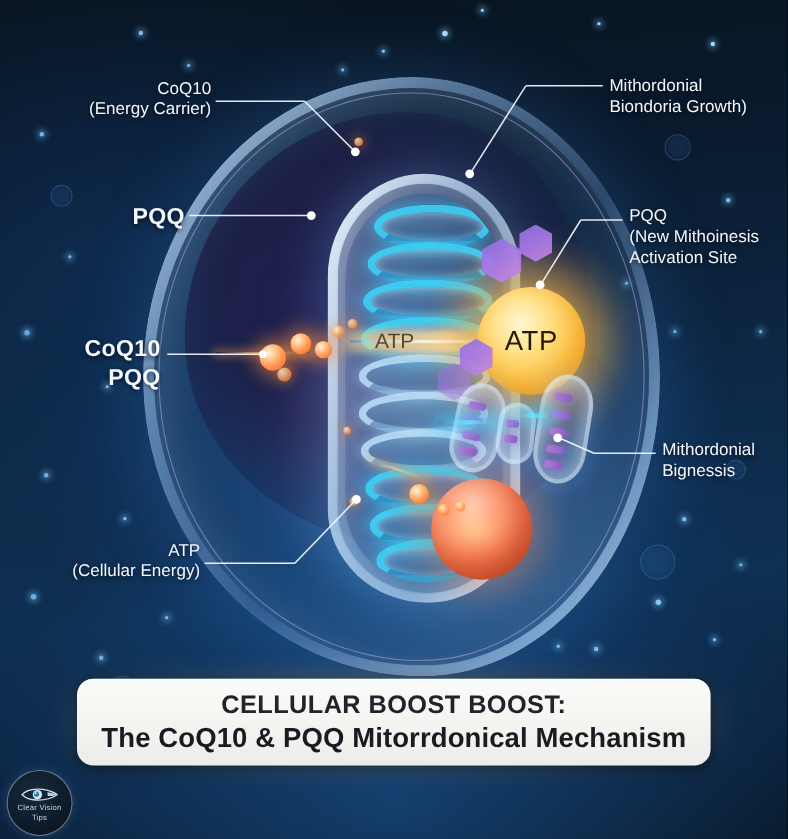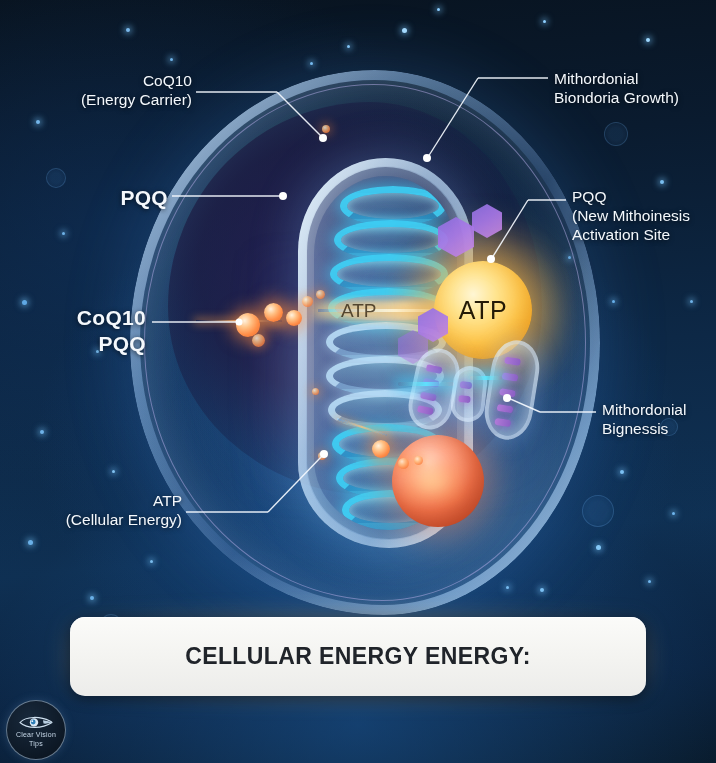--- a/index.html
+++ b/index.html
@@ -416,21 +416,22 @@
 
   <div class="label reg r" style="left:572px; top:188px; width:144px;">PQQ
 (New Mithoinesis
 Activation Site</div>
 
   <div class="label reg r" style="left:602px; top:401px; width:114px;">Mithordonial
 Bignessis</div>
 
   <div class="banner-glow"></div>
   <div class="banner">
-    <div class="t1">CELLULAR ENERGY ENERGY:</div>
+    <div class="t1">CELLULAR BOOST BOOST:</div>
+    <div class="t2">The CoQ10 &amp; PQQ Mitorrdonical Mechanism</div>
   </div>
 
   <div class="logo">
     <svg class="eye" width="34" height="15" viewBox="0 0 34 15">
       <path d="M1 7.5 C7 1, 21 1, 31 6 C31 6, 33 7, 33 7.5 C23 14, 8 14, 1 7.5 Z" fill="none" stroke="#cfe0ef" stroke-width="1.1"></path>
       <circle cx="15" cy="7.4" r="4.2" fill="#dbe9f6"></circle>
       <circle cx="14.2" cy="7.0" r="2.4" fill="#2f7fb8"></circle>
       <circle cx="13.3" cy="6.2" r="0.9" fill="#eaf4ff"></circle>
       <path d="M24 5.2 C28 5.6, 31 6.6, 33 7.5 C30.5 8.4, 27.5 8.8, 24.5 8.6 Z" fill="#b9cfe2"></path>
     </svg>

